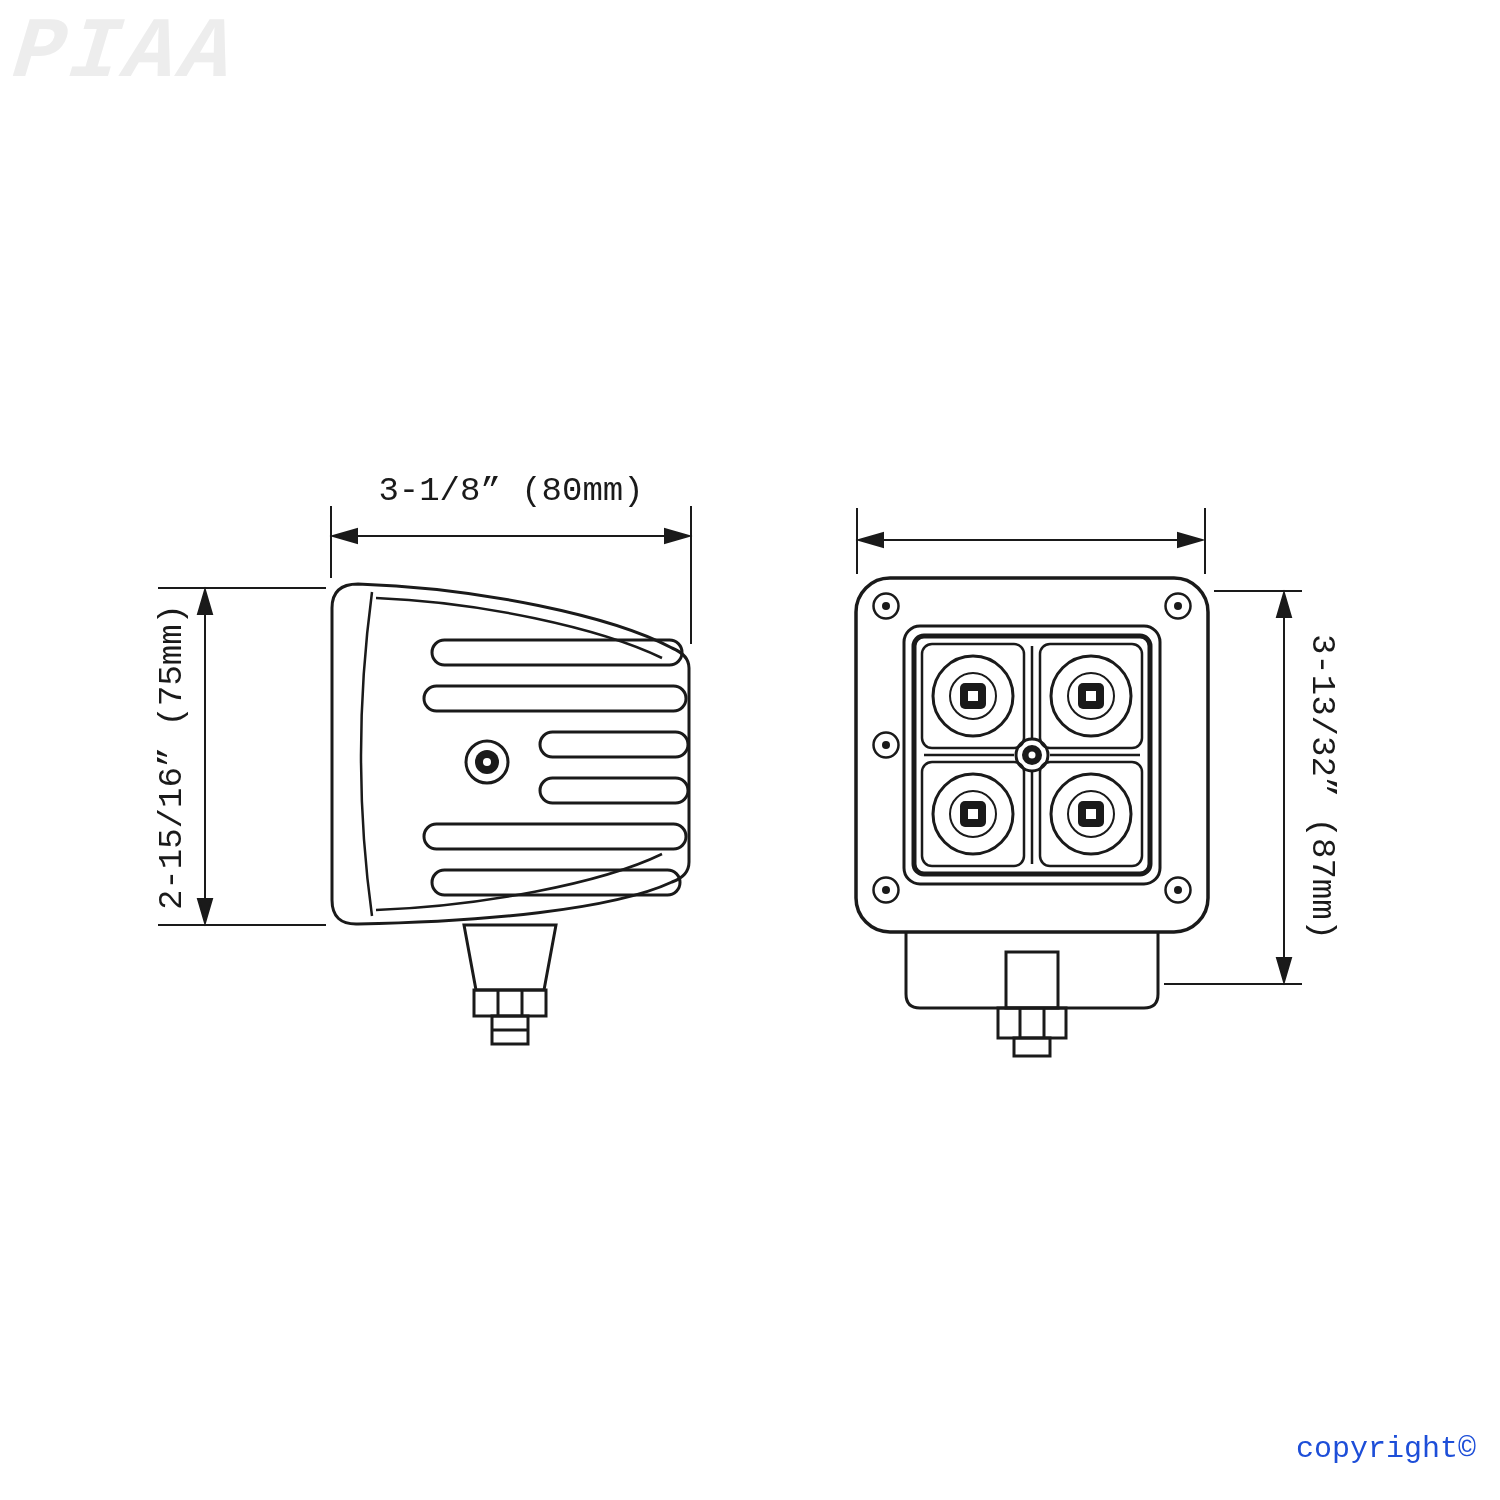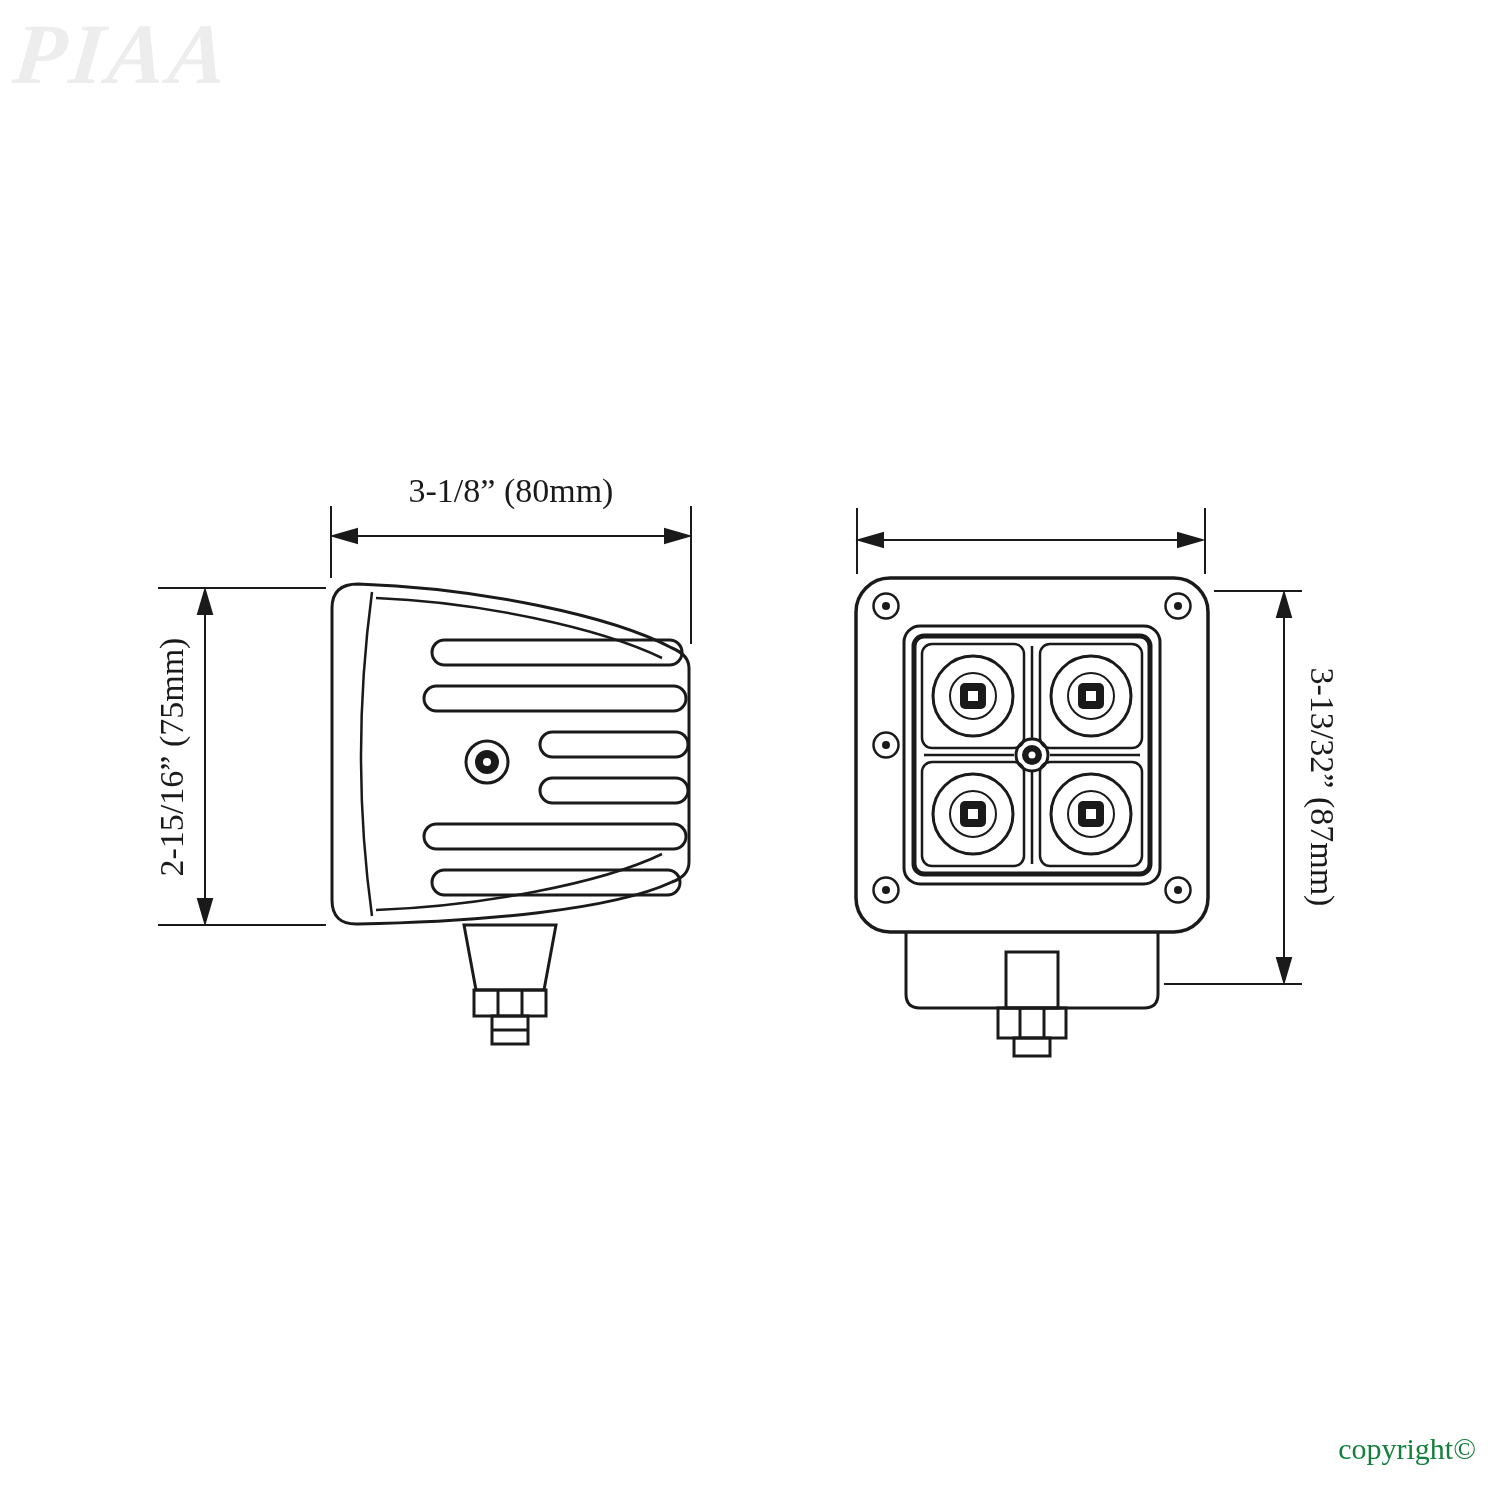--- a/index.html
+++ b/index.html
@@ -2,41 +2,41 @@
 <html><head>
 <meta charset="utf-8">
 <style>
   html, body { margin: 0; padding: 0; background: #ffffff; }
   .canvas {
     position: relative;
     width: 1500px;
     height: 1500px;
     background: #ffffff;
     overflow: hidden;
-    font-family: Liberation Serif, serif;
+    font-family: Liberation Mono, monospace;
   }
   .drawing { position: absolute; left: 0; top: 0; }
   .watermark {
     position: absolute;
     left: 14px;
     top: 4px;
     font-size: 86px;
     font-weight: 800;
     font-style: italic;
     letter-spacing: 4px;
     color: #ededed;
     transform: skewX(-6deg);
     user-select: none;
   }
   .copyright {
     position: absolute;
     right: 24px;
     bottom: 34px;
     font-size: 30px;
-    color: #15803d;
+    color: #1d4ed8;
   }
   .dim-label {
     position: absolute;
     white-space: nowrap;
     font-size: 34px;
     color: #1a1a1a;
     transform: translate(-50%, -50%);
   }
   .lbl-side-w  { left: 511px;  top: 491px; }
   .lbl-side-h  { left: 172px;  top: 757px; transform: translate(-50%,-50%) rotate(-90deg); }

